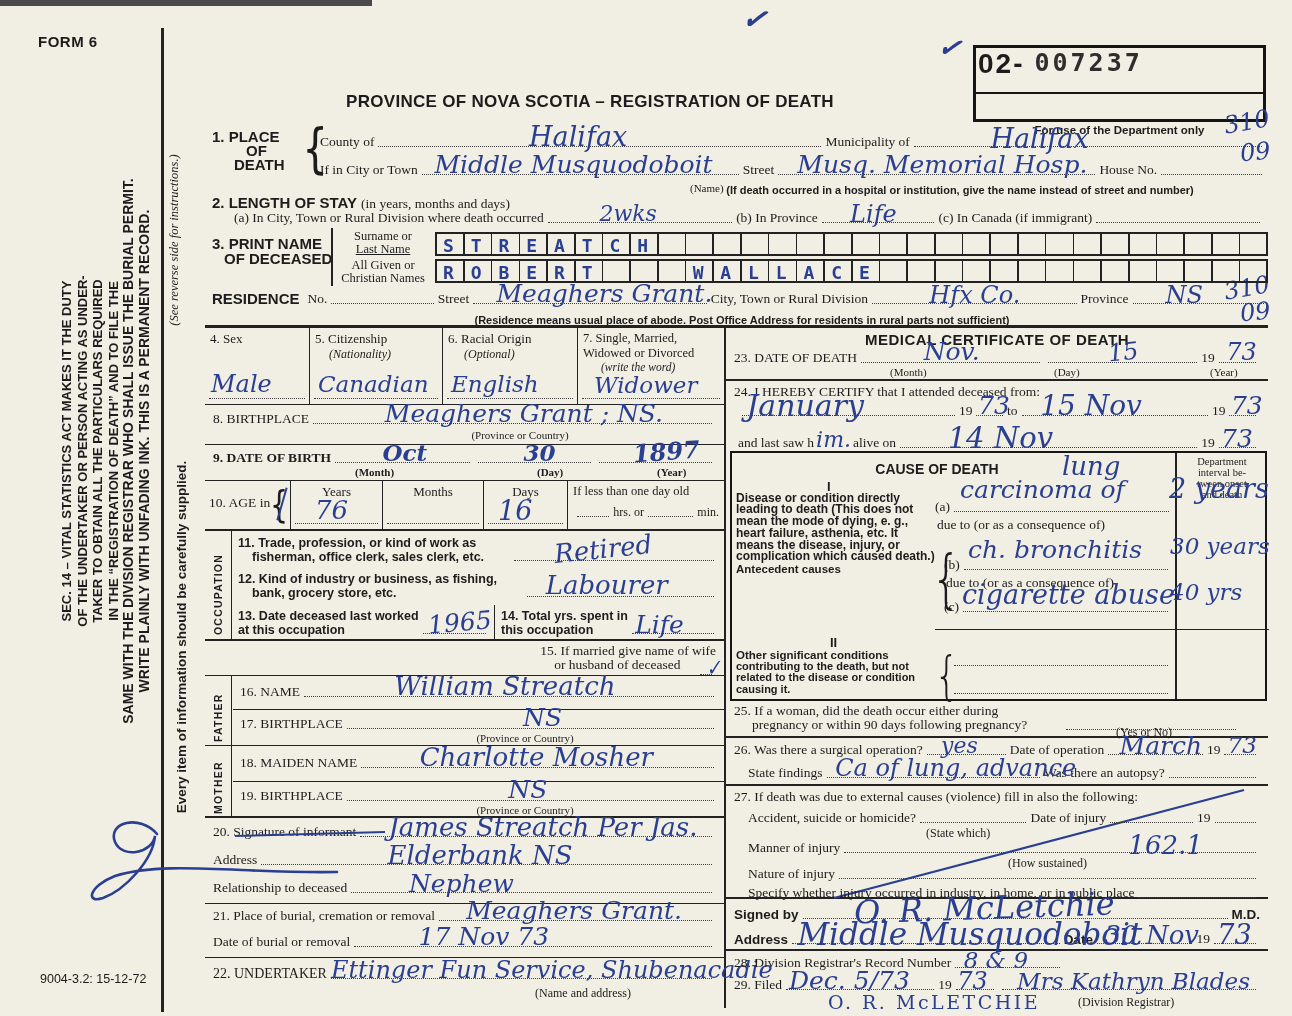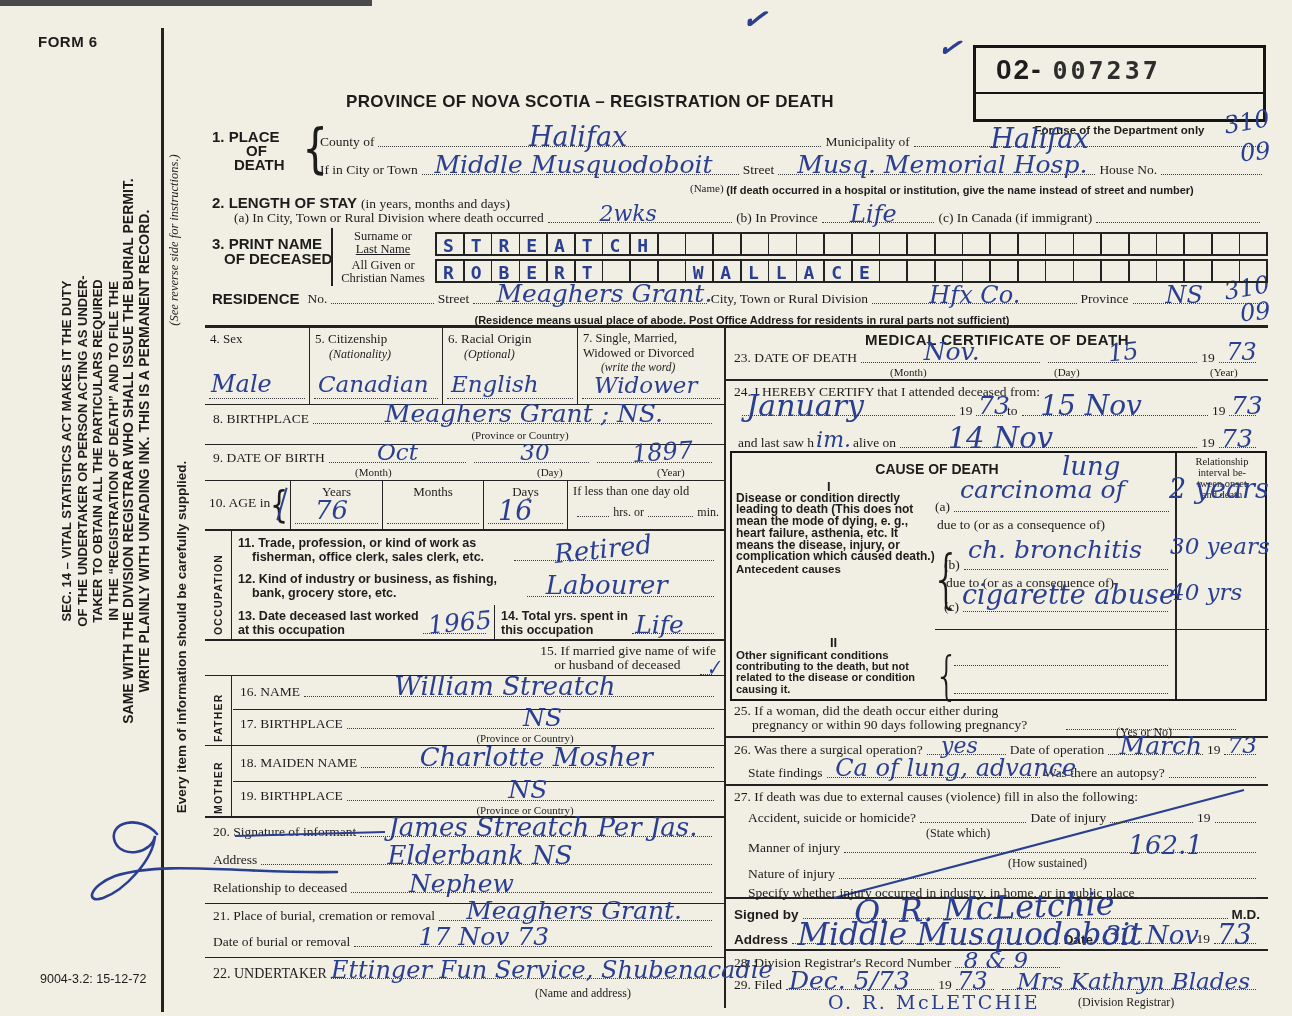--- a/index.html
+++ b/index.html
@@ -58,21 +58,21 @@
 
   <svg class="abs" style="left:45px;top:812px;" width="310" height="100" viewBox="0 0 310 100">
     <path d="M 112 22 C 95 2, 62 10, 70 30 C 78 48, 108 40, 110 24 C 108 48, 80 78, 58 86 C 40 92, 44 74, 70 64 C 120 48, 200 62, 292 60" fill="none" stroke="#2a3f91" stroke-width="2.6" stroke-linecap="round"></path>
   </svg>
 
   <div class="abs hdr" style="left:330px;top:92px;width:520px;text-align:center;font-size:17px;letter-spacing:.3px;">PROVINCE OF NOVA SCOTIA – REGISTRATION OF DEATH</div>
   <div class="abs hw" style="left:742px;top:4px;font-size:30px;font-weight:bold;transform:rotate(8deg);">✓</div>
   <div class="abs hw" style="left:938px;top:34px;font-size:28px;font-weight:bold;transform:rotate(10deg);">✓</div>
 
   <div class="abs" style="left:973px;top:45px;width:293px;height:77px;border:3px solid #151515;">
-    <div style="height:46px;border-bottom:2px solid #151515;display:flex;align-items:center;padding-left:20px;">
+    <div style="height:46px;border-bottom:2px solid #151515;display:flex;padding-left:2px;">
       <span class="hdr" style="font-size:28px;letter-spacing:2px;">02-</span>
       <span style="font-family:'DejaVu Sans Mono',monospace;font-weight:bold;font-size:25px;letter-spacing:3px;color:#2e2e2e;margin-left:10px;">007237</span>
     </div>
   </div>
   <div class="abs hdr" style="left:973px;top:124px;width:293px;text-align:center;font-size:11.5px;">For use of the Department only</div>
 
   <div class="abs hw" style="left:1224px;top:110px;font-size:24px;transform:rotate(-10deg);">310</div>
   <div class="abs hw" style="left:1240px;top:140px;font-size:24px;transform:rotate(-6deg);">09</div>
 
   <div class="abs hw" style="left:1224px;top:276px;font-size:24px;transform:rotate(-10deg);">310</div>
@@ -203,21 +203,21 @@
   <div class="blk bb1" style="left:205px;top:404.5px;width:519px;height:40px;">
     <div class="row abs lbl" style="left:8px;top:6px;width:503px;">
       <span>8. BIRTHPLACE</span>
       <span class="dl">
         <span class="hw hwa" style="left:18%;bottom:-3px;font-size:25px;">Meaghers Grant ; NS.</span>
       </span>
     </div>
     <span class="sub" style="left:225px;top:24px;width:180px;text-align:center;">(Province or Country)</span>
   </div>
 
-  <div class="blk bb1" style="left:205px;top:444.5px;width:519px;height:36px;">
+  <div class="blk bb1" style="left:205px;top:444.5px;width:519px;height:36px;font-weight:bold;">
     <div class="row abs lbl" style="left:8px;top:5px;width:503px;">
       <span>9. DATE OF BIRTH</span>
       <span class="dl" style="flex:1.2;">
         <span class="hw hwa" style="left:35%;bottom:-2px;font-size:23px;">Oct</span>
       </span>
       <span class="dl">
         <span class="hw hwa" style="left:40%;bottom:-2px;font-size:23px;">30</span>
       </span>
       <span class="dl">
         <span class="hw hwa" style="left:30%;bottom:-2px;font-size:24px;transform:rotate(-4deg);">1897</span>
@@ -454,21 +454,21 @@
       <span class="dl" style="flex:.25;">
         <span class="hw hwa" style="left:6%;bottom:-4px;font-size:25px;">73</span>
       </span>
     </div>
   </div>
 
   <div class="blk" style="left:730px;top:450.5px;width:537px;height:250px;border:2px solid #161616;">
     <div class="r" style="left:443px;top:0;width:1.5px;height:246px;"></div>
     <div class="abs hdr" style="left:80px;top:8px;width:250px;text-align:center;font-size:14px;">CAUSE OF DEATH</div>
     <div class="abs" style="left:447px;top:3px;width:86px;text-align:center;font-size:10.5px;line-height:11px;">
-      <div>Relationship</div>
+      <div>Department</div>
       <div>interval be-</div>
       <div>tween onset</div>
       <div>and death</div>
     </div>
     <div class="abs hdr" style="left:95px;top:26px;font-size:13px;">I</div>
     <div class="abs hdr" style="left:4px;top:40px;width:201px;font-size:12px;line-height:11.8px;">Disease or condition directly leading to death (This does not mean the mode of dying, e. g., heart failure, asthenia, etc. It means the disease, injury, or complication which caused death.)</div>
     <div class="row abs lbl" style="left:203px;top:46px;width:238px;">
       <span>(a)</span>
       <span class="dl"></span>
     </div>

